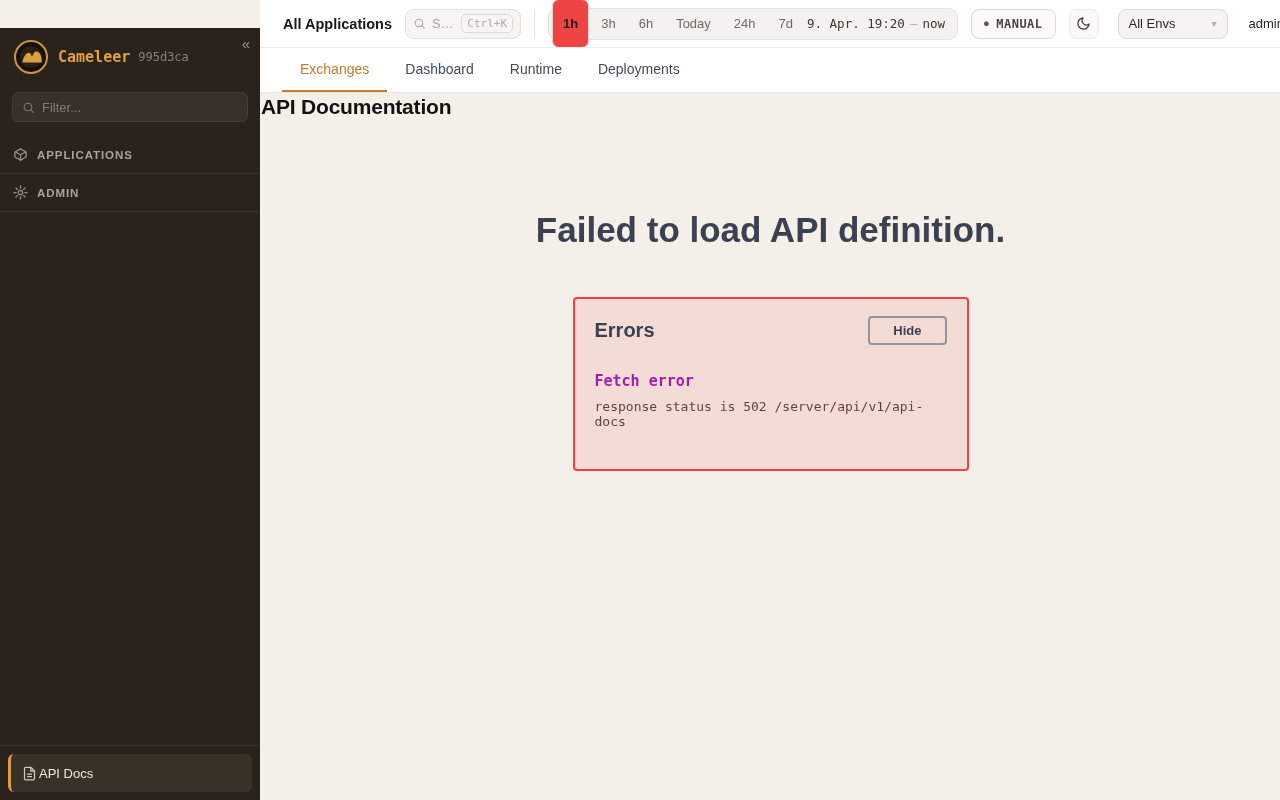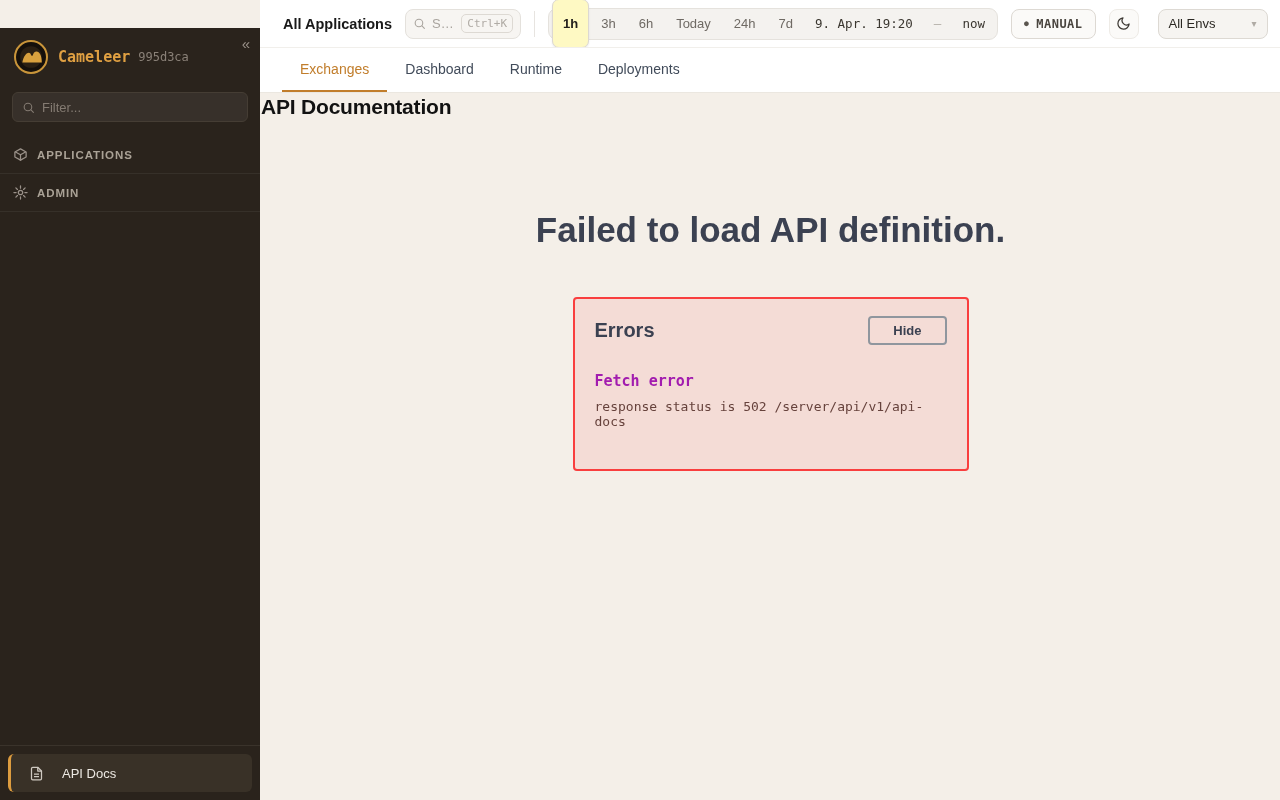--- a/index.html
+++ b/index.html
@@ -15,36 +15,36 @@
   .brand-id { color:#8a8178; font-family:"DejaVu Sans Mono", monospace; font-size:12px; margin-left:8px; }
   .collapse-btn { position:absolute; right:10px; top:8px; color:#9a9189; font-size:15px; cursor:pointer; line-height:1; }
   .filter { margin:6px 12px 14px; height:30px; background:#37302a; border:1px solid #453d34; border-radius:6px; display:flex; align-items:center; padding:0 9px; gap:7px; color:#847b72; }
   .filter svg { flex-shrink:0; }
   .filter input { background:transparent; border:none; outline:none; color:#cfc9c1; font-size:13px; width:100%; font-family:"Liberation Sans", sans-serif; }
   .filter input::placeholder { color:#847b72; }
   .nav-item { height:38px; display:flex; align-items:center; gap:9px; padding:0 13px; border-bottom:1px solid #363029; color:#aaa296; font-size:11.5px; font-weight:bold; letter-spacing:.08em; cursor:pointer;text-align:right; }
   .nav-item:first-of-type { border-top:1px solid #363029; }
   .nav-item svg { color:#9a9189; }
   .sidebar-footer { margin-top:auto; padding:8px; border-top:1px solid #3a332b; }
-  .api-docs-item { height:38px; background:#393127; border-left:3px solid #dd9c3f; border-radius:6px; display:flex; align-items:center; gap:18px; padding:0 18px; color:#ece8e2; font-size:13px; cursor:pointer; }
+  .api-docs-item { height:38px; background:#393127; border-left:3px solid #dd9c3f; border-radius:6px; display:flex; align-items:center; gap:2px; padding:0 11px; color:#ece8e2; font-size:13px; cursor:pointer; }
   .api-docs-item svg { color:#cfc9c1; }
 
   
   .content { flex:1; min-width:0; display:flex; flex-direction:column; }
 
   
   .topbar { height:48px; background:#fff; display:flex; align-items:center; padding-left:23px; gap:13px; flex-shrink:0; border-bottom:1px solid #f1efeb; white-space:nowrap; overflow:hidden; }
   .topbar-title { font-weight:bold; font-size:14.5px; color:#191919; }
   .search-box { width:116px; height:30px; background:#f7f5f2; border:1px solid #e4e1dc; border-radius:8px; display:flex; align-items:center; padding:0 7px; gap:6px; color:#a9a49e; font-size:13px; cursor:text; flex-shrink:0; }
   .search-box .kbd { margin-left:auto; border:1px solid #ddd9d3; border-radius:5px; padding:2px 5px; font-size:11px; font-family:"DejaVu Sans Mono", monospace; color:#b0aba5; background:#f7f5f2; }
   .v-divider { width:1px; height:26px; background:#e7e4e0; flex-shrink:0; }
   .time-group { height:32px; background:#f4f2ef; border:1px solid #e5e2dd; border-radius:9px; display:flex; align-items:center; padding:0 12px 0 3px; gap:1px; flex-shrink:0; }
   .chip { padding:5px 11px; font-size:13px; color:#6f6a64; border-radius:7px; cursor:pointer; }
-  .chip.active { background:#fef9c3; border:1px solid #dcd8d2; box-shadow:0 1px 2px rgba(0,0,0,.08); color:#23201d; font-weight:bold; padding:16px 10px; }
-  .time-text { font-family:"DejaVu Sans Mono", monospace; font-size:12.5px; color:#3a362f; margin-left:10px; display:flex; gap:21px; align-items:center; }
+  .chip.active { background:#ef4444; border:1px solid #dcd8d2; box-shadow:0 1px 2px rgba(0,0,0,.08); color:#23201d; font-weight:bold; padding:16px 10px; }
+  .time-text { font-family:"DejaVu Sans Mono", monospace; font-size:12.5px; color:#3a362f; margin-left:2px; display:flex; gap:5px; align-items:center; }
   .time-sep { color:#b3aea7; }
   .manual-btn { height:30px; border:1px solid #ddd9d3; border-radius:8px; background:#fbfaf8; display:flex; align-items:center; gap:7px; padding:0 12px; font-family:"DejaVu Sans Mono", monospace; font-size:12px; font-weight:bold; color:#4a453f; letter-spacing:.04em; cursor:pointer; flex-shrink:0; }
   .manual-btn .dot { font-size:8px; color:#5a554e; }
   .icon-btn { width:30px; height:30px; border:1px solid #eeebe6; background:#fbfaf8; border-radius:8px; display:flex; align-items:center; justify-content:center; color:#3c3833; cursor:pointer; flex-shrink:0; }
   .env-select { height:30px; width:110px; border:1px solid #ddd9d3; border-radius:8px; background:#f6f4f1; display:flex; align-items:center; justify-content:space-between; padding:0 10px; font-size:13px; font-weight:normal; color:#2a2722; cursor:pointer; flex-shrink:0; margin-left:6px; }
   .env-select .caret { color:#b0aba5; font-size:10px; }
   .user-name { font-size:13px; color:#2a2722; margin-left:8px; flex-shrink:0; }
 
   
   .tabs { height:45px; background:#fff; display:flex; align-items:stretch; padding-left:22px; flex-shrink:0; border-bottom:1px solid #ebe7e0; }

